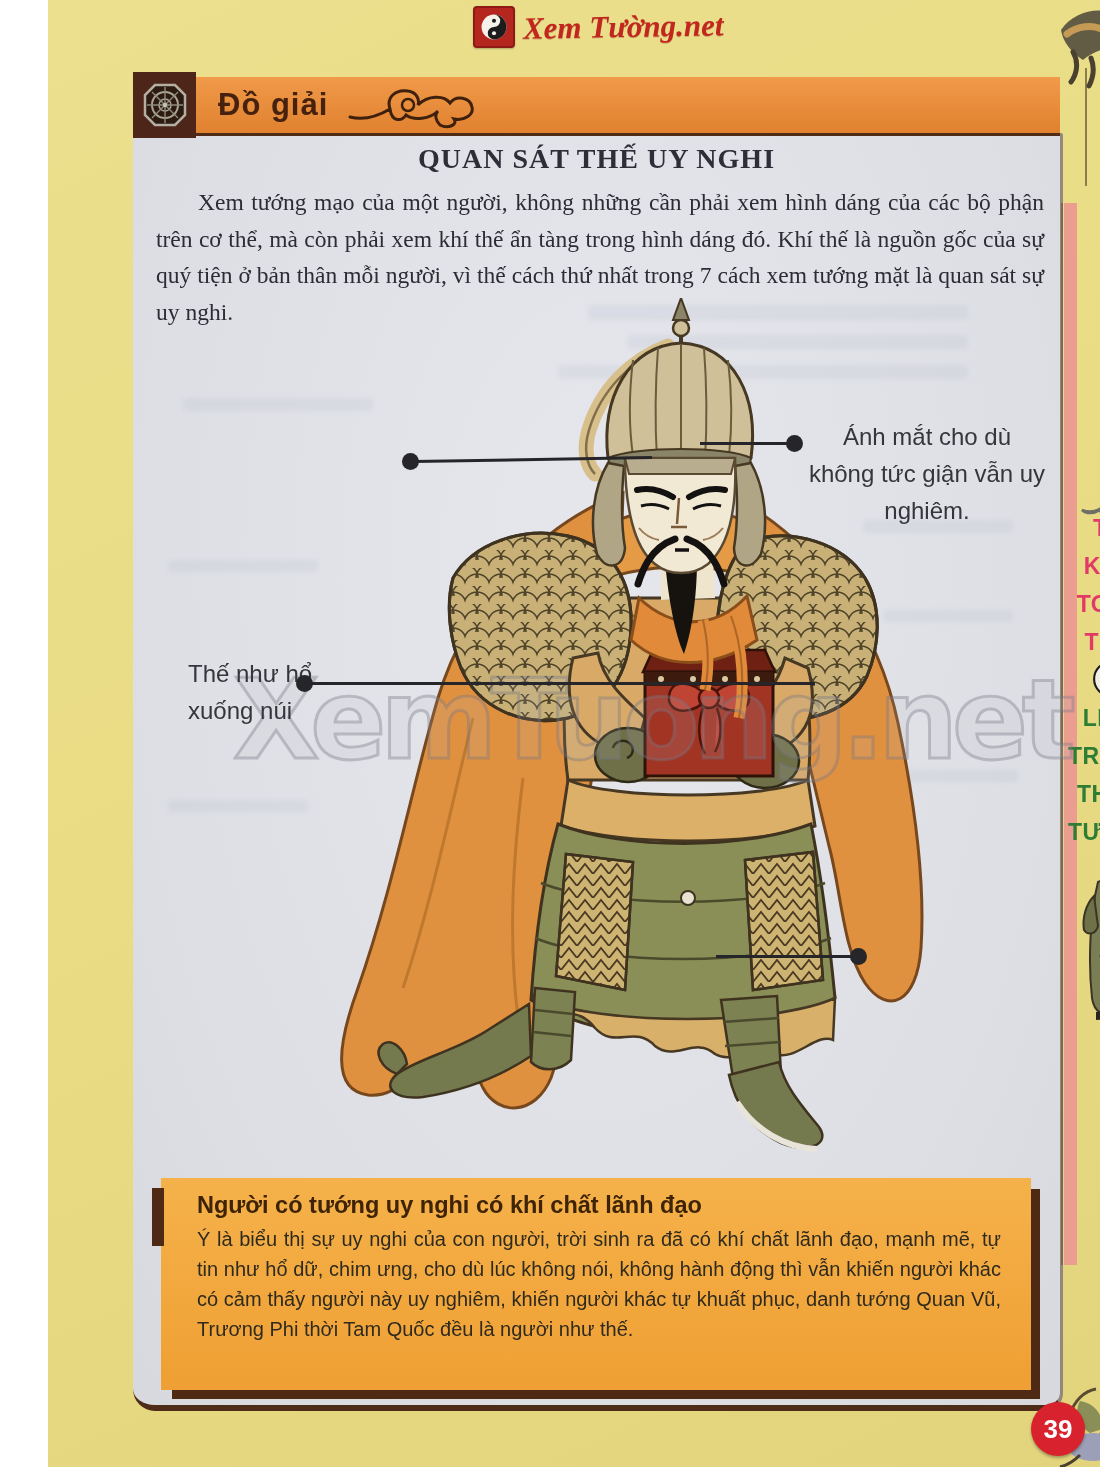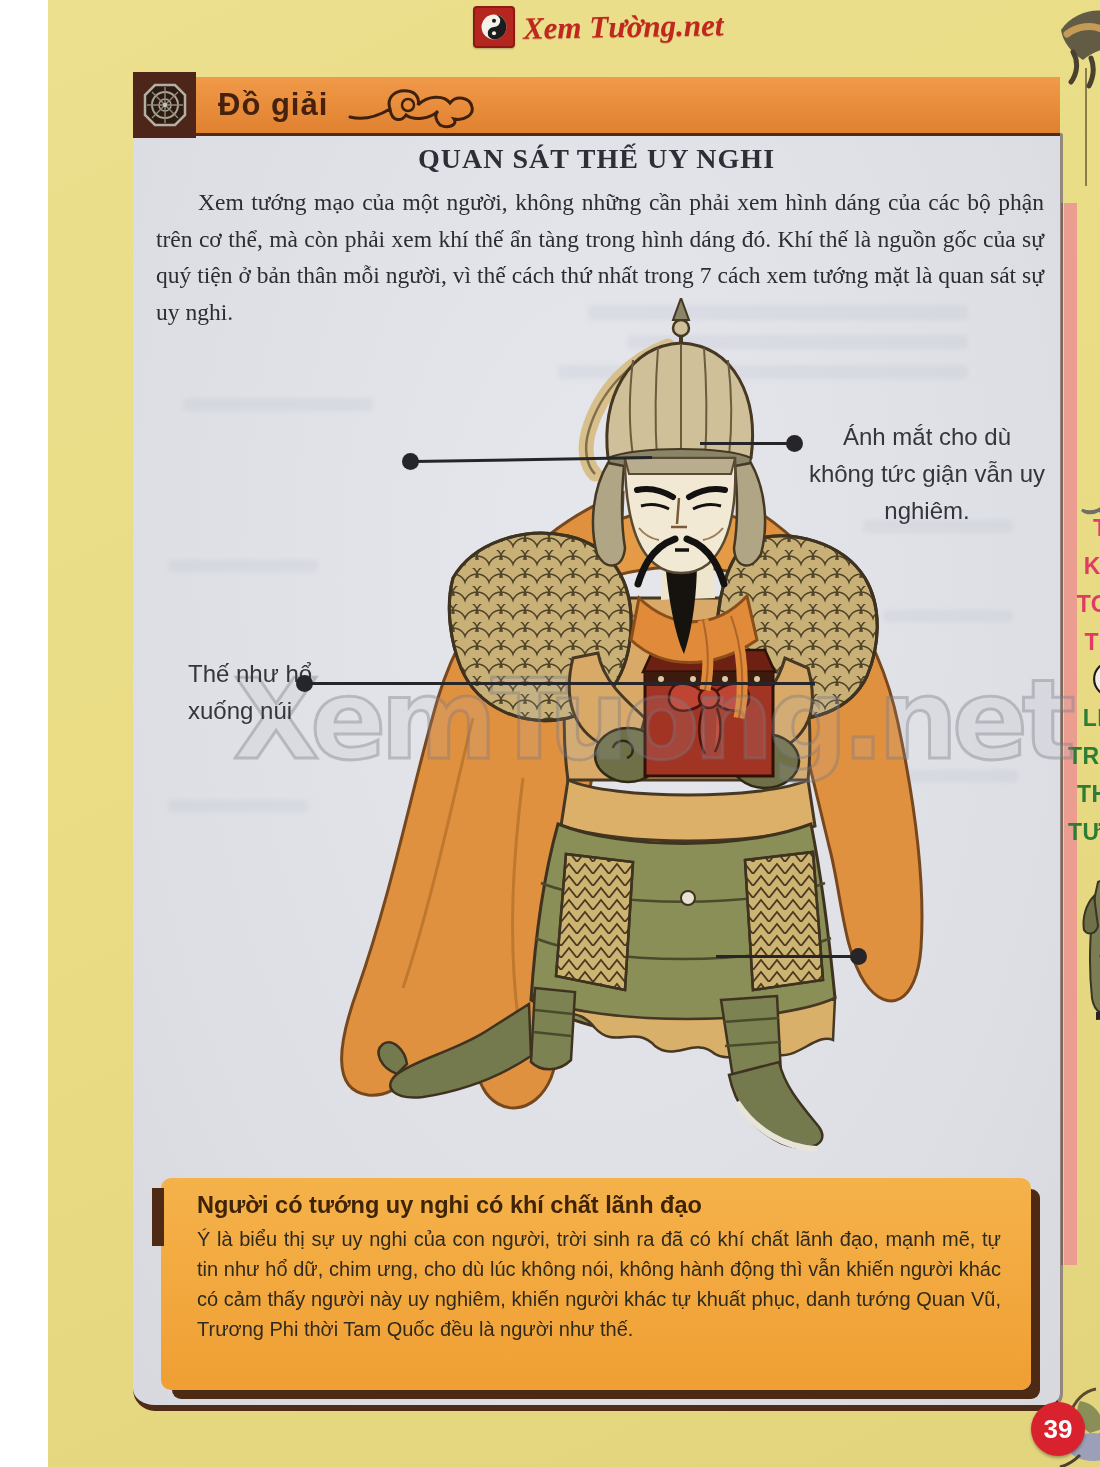--- a/index.html
+++ b/index.html
@@ -37,21 +37,21 @@
   #warrior{left:225px;top:298px;z-index:3;}
   
   #wm{left:185px;top:655px;width:740px;z-index:4;font-family:"DejaVu Sans",sans-serif;
     font-size:112px;font-weight:800;letter-spacing:-6px;white-space:nowrap;
     color:rgba(185,185,198,.14);-webkit-text-stroke:3px rgba(118,118,132,.38);transform:scaleY(.98);}
   
   .co-text{font-size:24px;color:#35353c;line-height:1.55;z-index:5;}
   .co-dot{width:17px;height:17px;border-radius:50%;background:#26262a;z-index:5;}
   .co-line{height:3px;background:#26262a;z-index:5;}
   
-  #ibox{left:113px;top:1178px;width:870px;height:212px;border-radius:10px;z-index:6;
+  #ibox{left:113px;top:1178px;width:870px;height:212px;border-radius:0;z-index:6;
     background:linear-gradient(#f5b24a,#ef9f33);box-shadow:10px 10px 0 -1px #4e2a14;
     padding:14px 30px 0 36px;box-sizing:border-box;}
   #ibox .h{font-size:23.5px;font-weight:800;color:#3e2306;margin-bottom:5px;}
   #ibox .b{font-size:20px;color:#2f2a1e;line-height:1.5;text-align:justify;}
   #itab{left:104px;top:1188px;width:12px;height:58px;background:#4e2a14;z-index:7;}
   
   #sbar-line{left:1013px;top:203px;width:2px;height:1062px;background:rgba(80,58,38,.4);z-index:2;}
   #sbar{left:1016px;top:203px;width:13px;height:1062px;background:#eb9e90;z-index:2;}
   .sb-word{left:1020px;width:84px;text-align:center;font-weight:900;font-size:23px;z-index:3;letter-spacing:.5px;}
   .sb-pink{color:#e23a68;}

